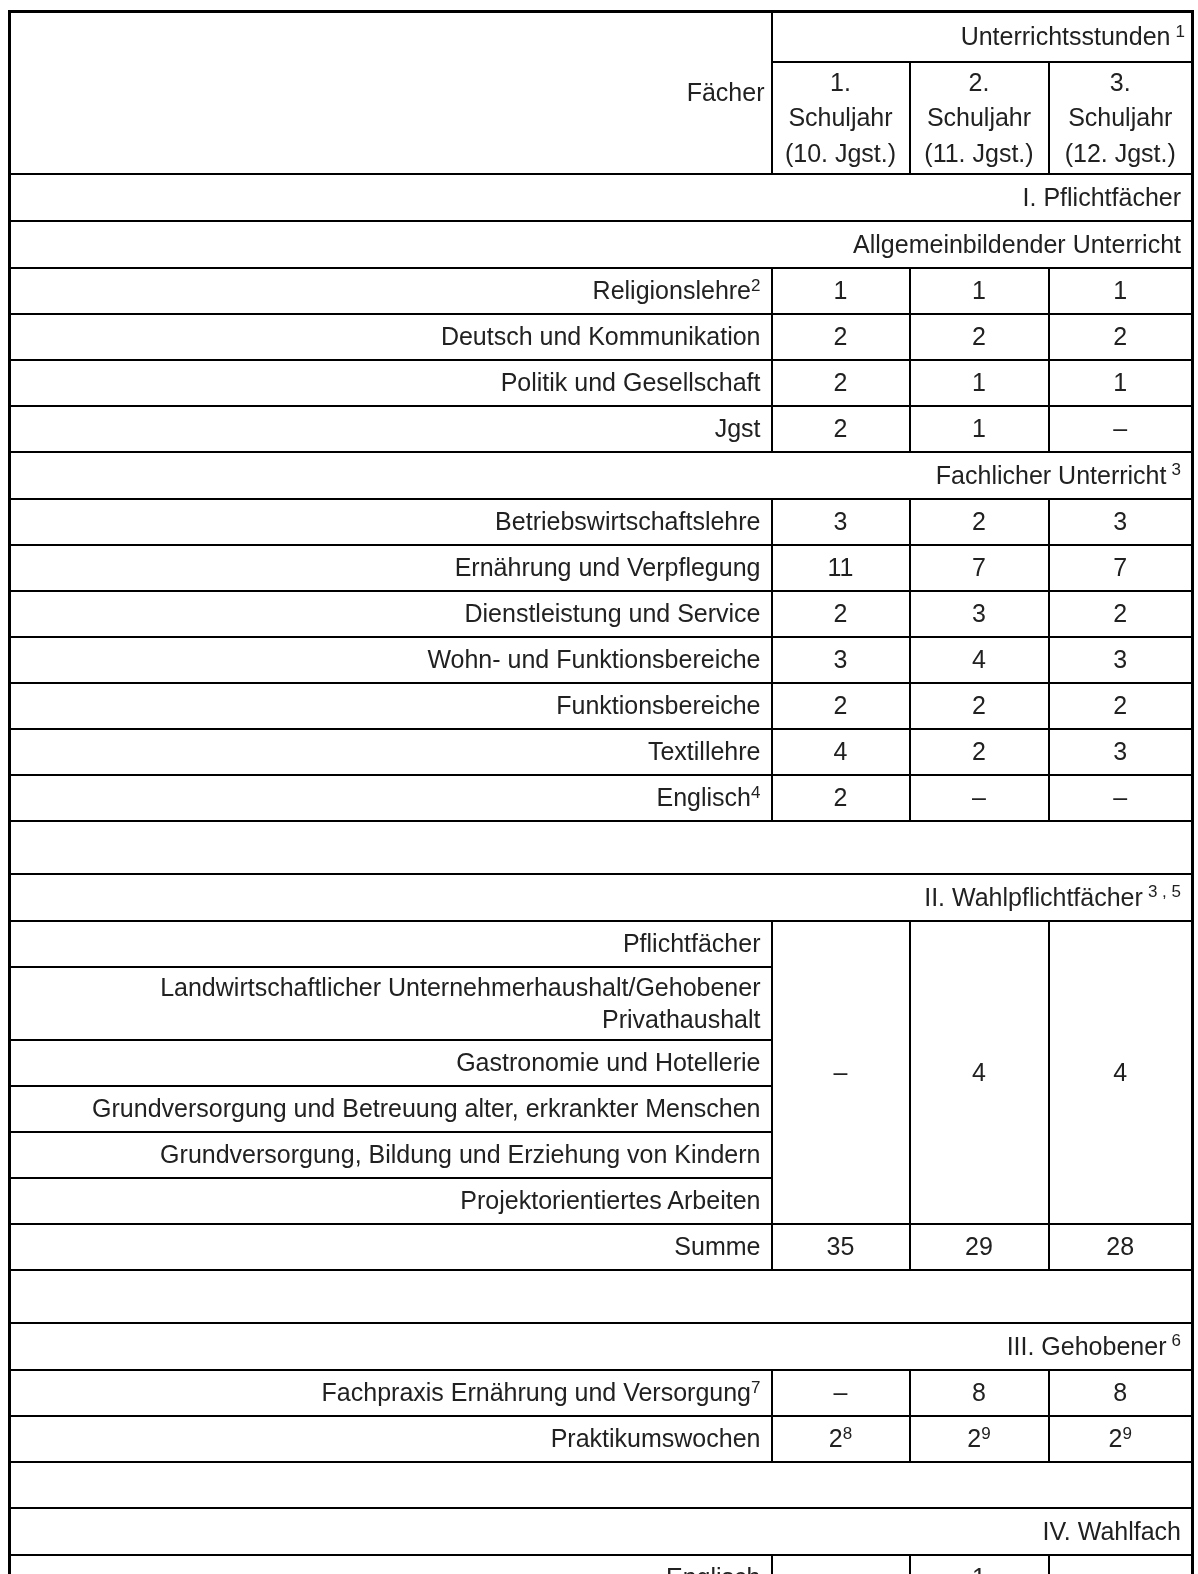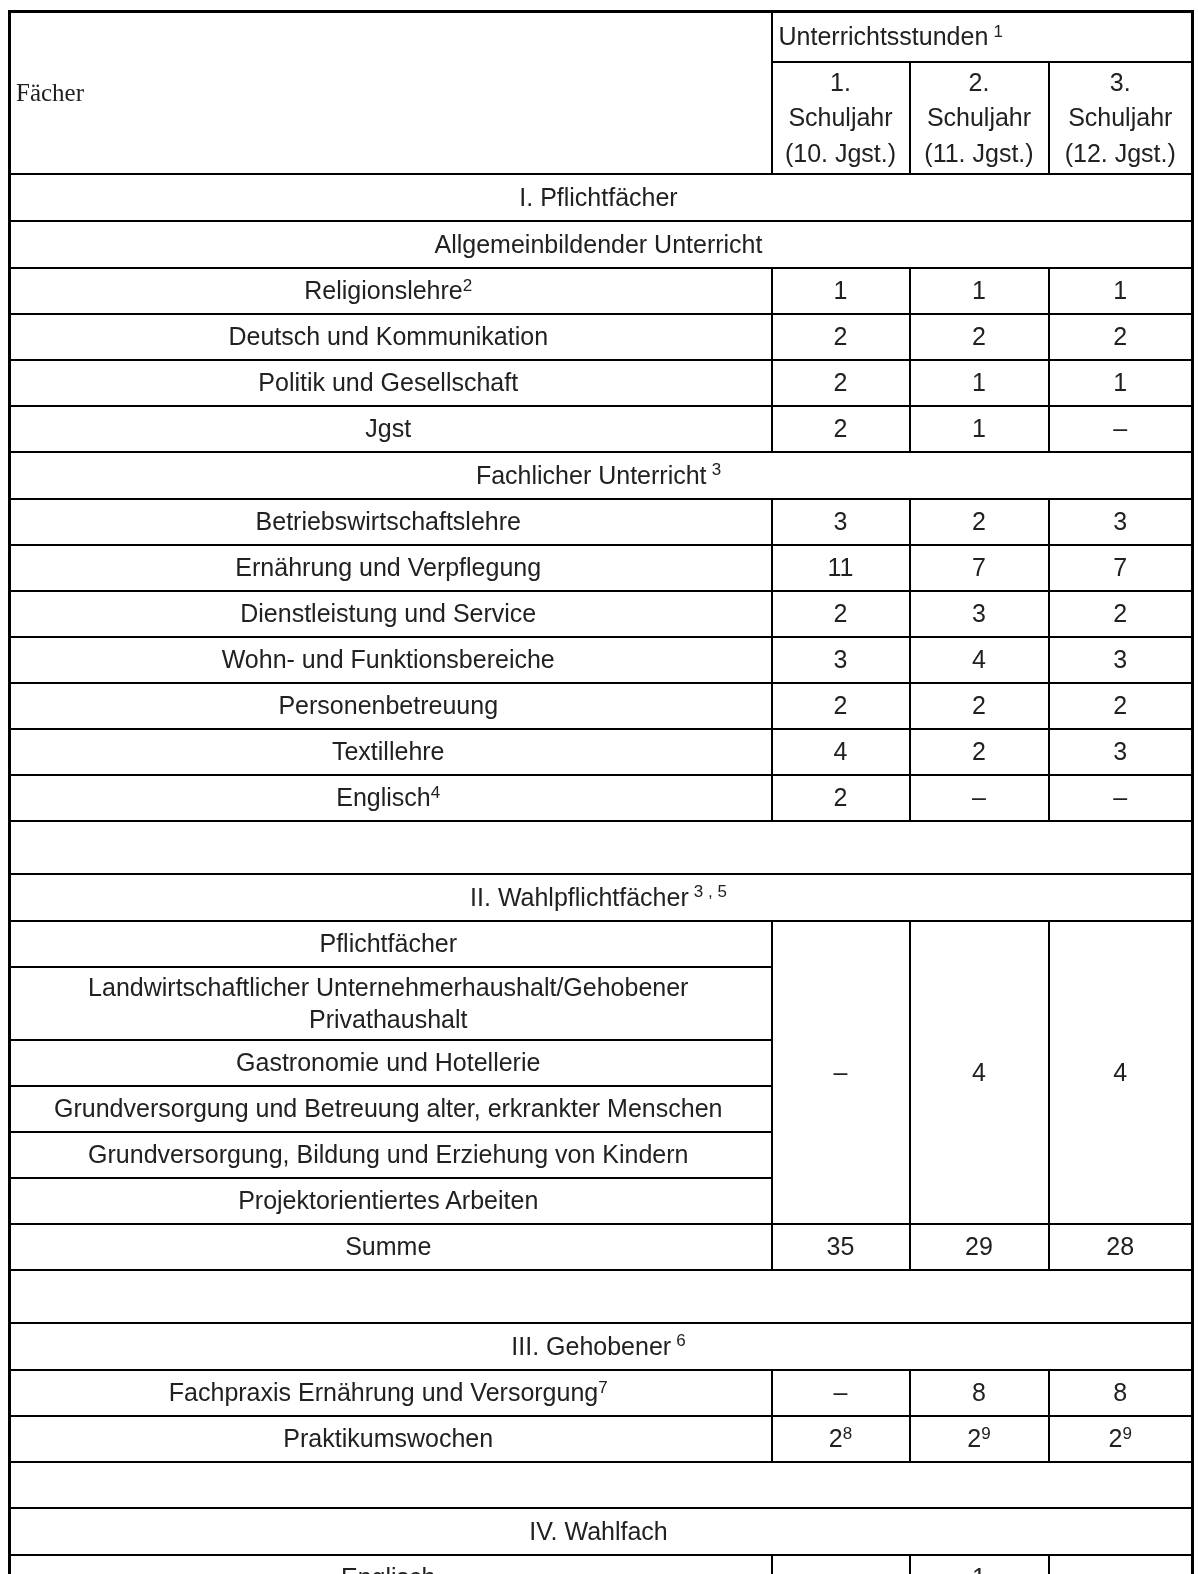--- a/index.html
+++ b/index.html
@@ -18,27 +18,27 @@
     border: 3px solid #000;
     font-size: 25px;
     line-height: 1.25;
   }
   td {
     border: 2px solid #000;
     vertical-align: middle;
     padding: 2px 6px;
     overflow: hidden;
   }
-  td.label { text-align: center; padding-left: 5px; padding-right: 10px; }
+  td.label { text-align: right; padding-left: 5px; padding-right: 10px; }
   td.val   { text-align: center; padding-left: 2px; padding-right: 2px; }
   td.filler { border-left: none; border-right: none; }
 
   
-  td.head-faecher { text-align: left; padding-left: 5px; font-family: Liberation Serif, serif; }
-  td.head-hours   { text-align: left; height: 50px; }
+  td.head-faecher { text-align: right; padding-left: 5px; }
+  td.head-hours   { text-align: right; height: 50px; }
   td.head-year    {
     text-align: center;
     white-space: pre-line;
     line-height: 1.42;
     height: 104px;
     padding: 2px 2px;
   }
 
   
   tr.r    { height: 46px; margin-top: 12px; }
@@ -147,21 +147,21 @@
         <td class="val">3</td>
         <td class="val">2</td>
       </tr>
       <tr class="r">
         <td class="label"><span>Wohn- und Funktionsbereiche</span></td>
         <td class="val">3</td>
         <td class="val">4</td>
         <td class="val">3</td>
       </tr>
       <tr class="r">
-        <td class="label"><span>Personenbetreuung</span></td>
+        <td class="label"><span>Funktionsbereiche</span></td>
         <td class="val">2</td>
         <td class="val">2</td>
         <td class="val">2</td>
       </tr>
       <tr class="r">
         <td class="label"><span>Textillehre</span></td>
         <td class="val">4</td>
         <td class="val">2</td>
         <td class="val">3</td>
       </tr>

